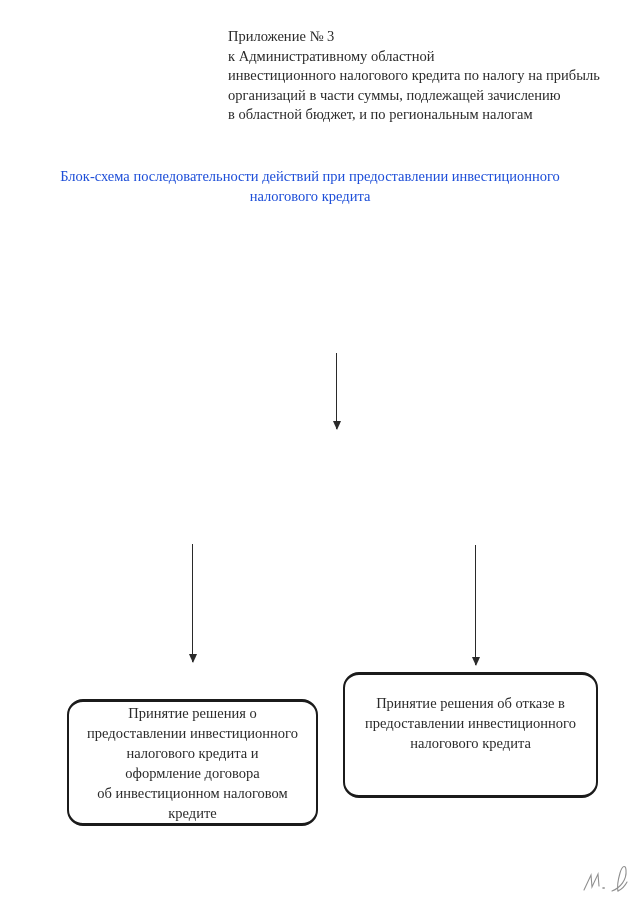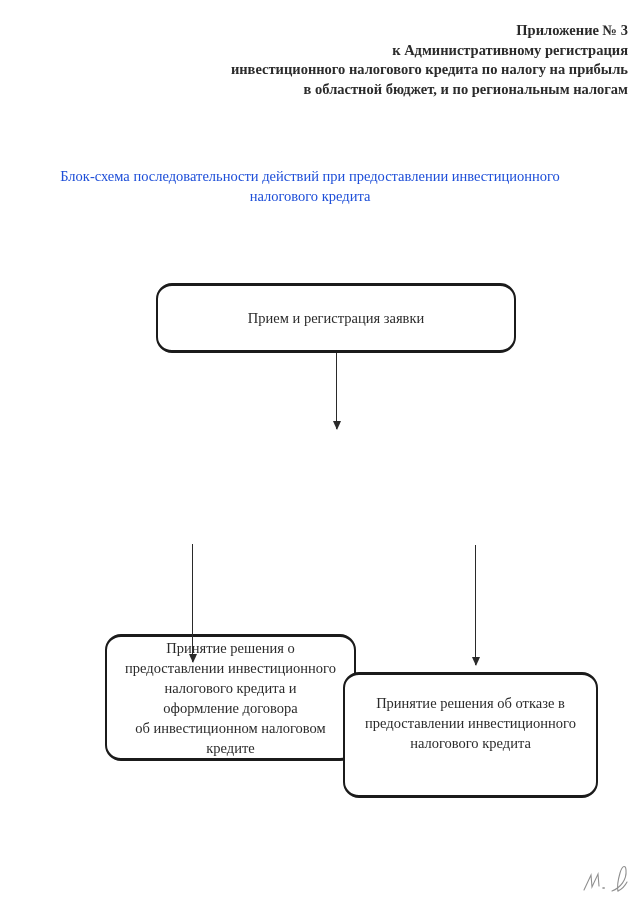--- a/index.html
+++ b/index.html
@@ -8,28 +8,27 @@
     position: relative;
     width: 640px;
     height: 905px;
     background: #ffffff;
     font-family: "Liberation Serif", "DejaVu Serif", serif;
     color: #262626;
     overflow: hidden;
   }
   .header-block {
     position: absolute;
-    top: 21px;
+    top: 27px;
     right: 12px;
     width: 400px;
-    text-align: right;
+    text-align: left;
     font-size: 14.5px;
     line-height: 19.5px;
     color: #2b2b2b;
-    font-weight: bold;
   }
   .doc-title {
     position: absolute;
     top: 166px;
     left: 30px;
     width: 560px;
     text-align: center;
     font-size: 14.5px;
     line-height: 20px;
     color: #1d4ed8;
@@ -45,21 +44,21 @@
     align-items: center;
     justify-content: center;
     text-align: center;
     font-size: 14.5px;
     line-height: 20px;
     color: #2b2b2b;
     white-space: pre-line;
   }
   .node-receive { left: 156px; top: 283px; width: 360px; height: 70px; }
   .node-review  { left: 156px; top: 436px; width: 361px; height: 108px; padding-bottom: 22px; }
-  .node-approve { left: 67px;  top: 634px; width: 251px; height: 127px; margin-left: 38px; }
+  .node-approve { left: 67px;  top: 699px; width: 251px; height: 127px; }
   .node-reject  { left: 343px; top: 672px; width: 255px; height: 126px; padding-bottom: 24px; }
   .arrow {
     position: absolute;
     width: 1px;
     background: #2a2a2a;
   }
   .arrow .head {
     position: absolute;
     bottom: -1px;
     left: -3.5px;
@@ -80,31 +79,29 @@
     height: 42px;
   }
 </style>
 </head>
 <body>
 
 <div class="page">
 
   <div class="header-block">
     <div>Приложение № 3</div>
-    <div>к Административному регистрация</div>
+    <div>к Административному областной</div>
     <div>инвестиционного налогового кредита по налогу на прибыль</div>
+    <div>организаций в части суммы, подлежащей зачислению</div>
     <div>в областной бюджет, и по региональным налогам</div>
   </div>
 
   <div class="doc-title">Блок-схема последовательности действий при предоставлении инвестиционного
 налогового кредита</div>
 
-  <div class="node node-receive">
-    <span>Прием и регистрация заявки</span>
-  </div>
 
 
   <div class="node node-approve">
     <span>Принятие решения о
 предоставлении инвестиционного
 налогового кредита и
 оформление договора
 об инвестиционном налоговом
 кредите</span>
   </div>

